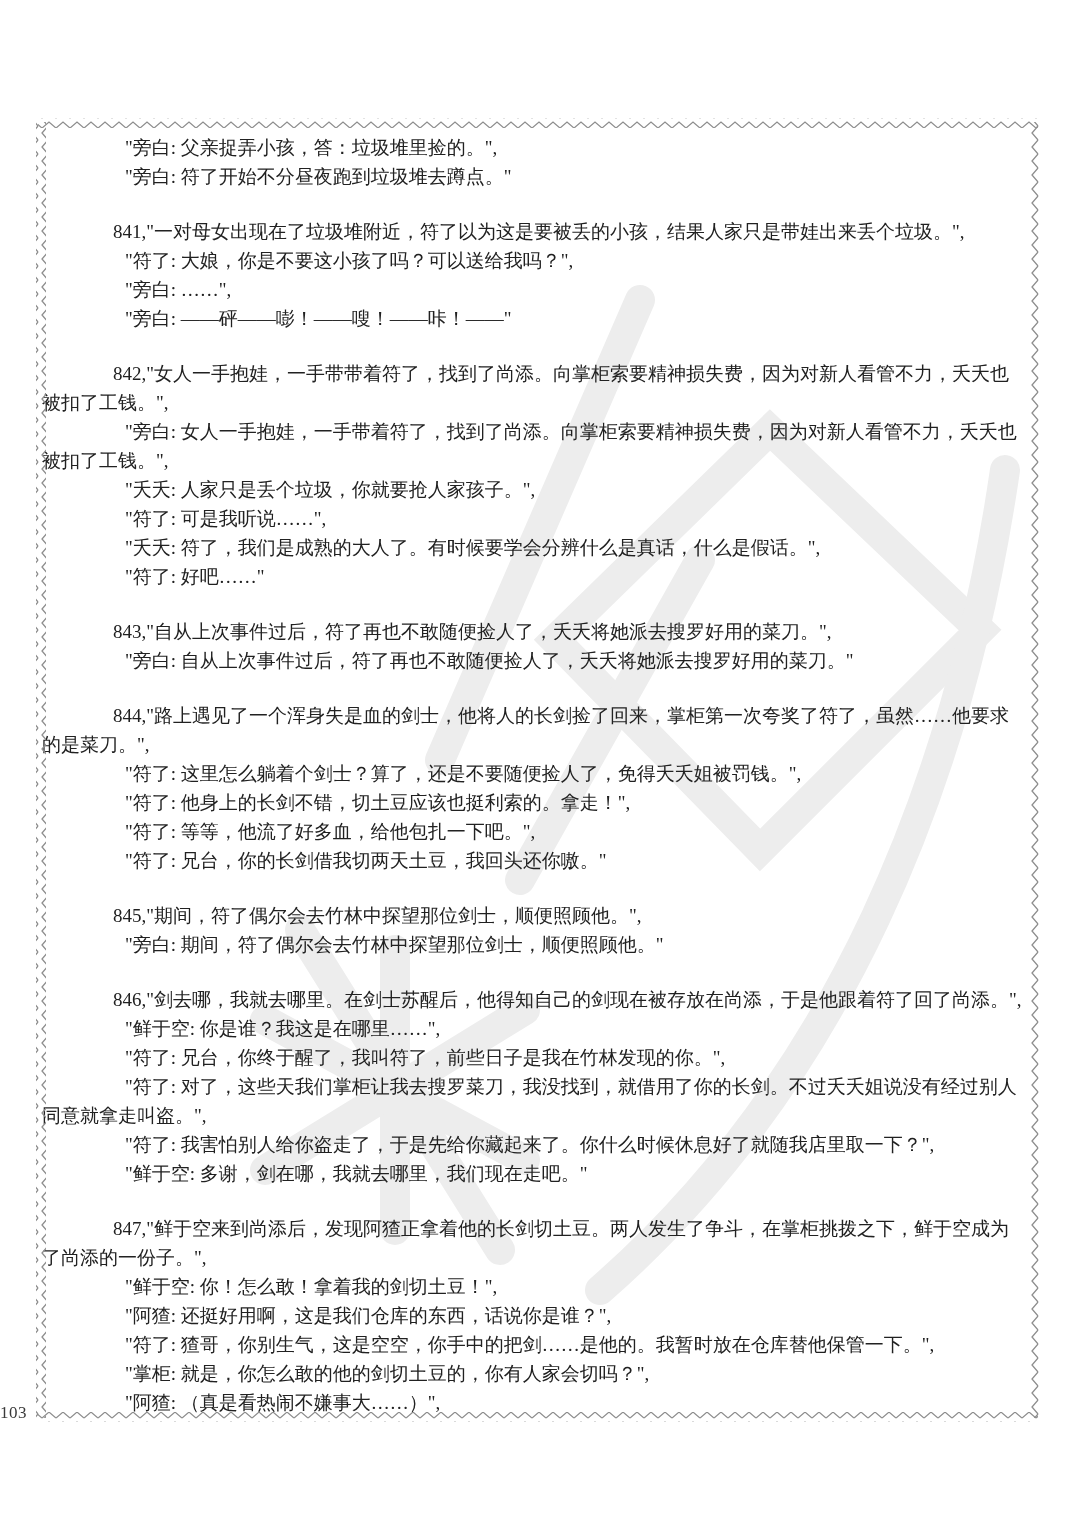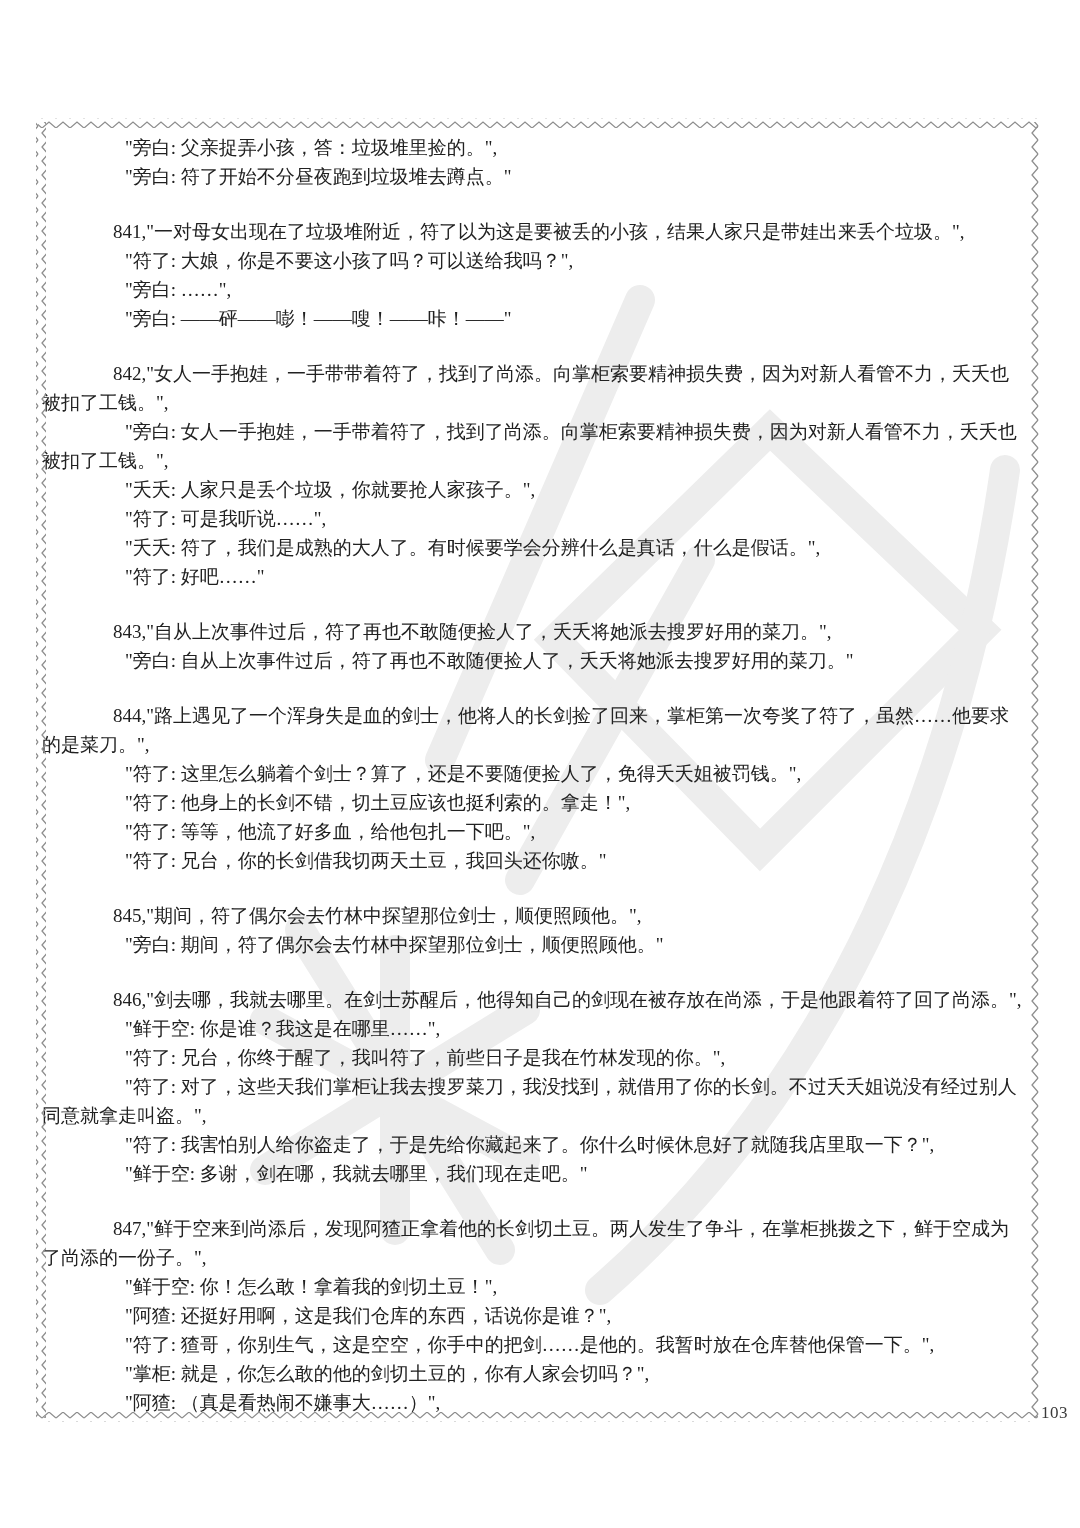--- a/index.html
+++ b/index.html
@@ -26,21 +26,21 @@
   }
   .content p { margin:0; }
   .content p.dlg { text-indent:83px; }
   .content p.num { text-indent:71px; }
   .entry { margin-top:26px; }
   .entry.first { margin-top:0; }
   .page-number {
     position:absolute;
     left:0; top:1403px;
     width:1068px;
-    text-align:right;
+    text-align:left;
     z-index:3;
     font-size:17px;
     color:#3a3a3a;
     letter-spacing:0.5px;
   }
 </style>
 </head>
 <body>
 
 <svg class="layer watermark" viewBox="0 0 1080 1528" xmlns="http://www.w3.org/2000/svg" aria-hidden="true">

